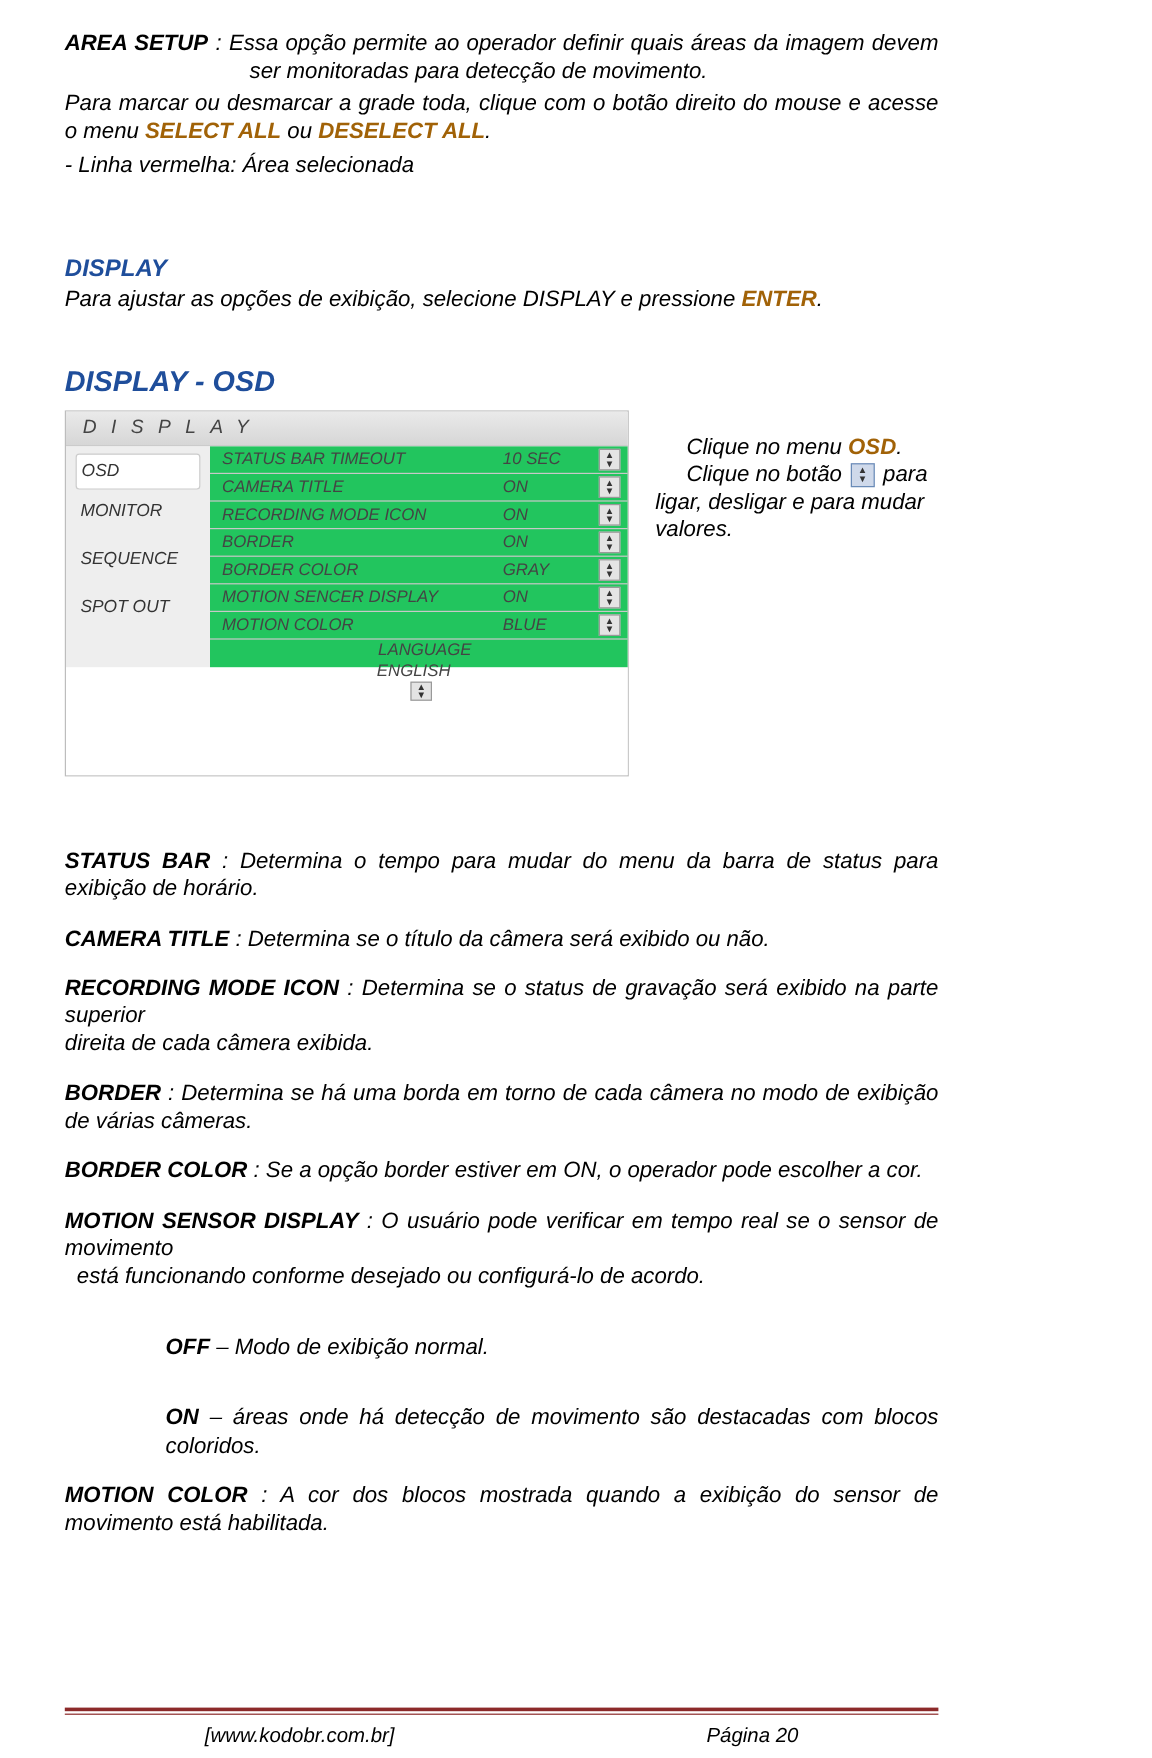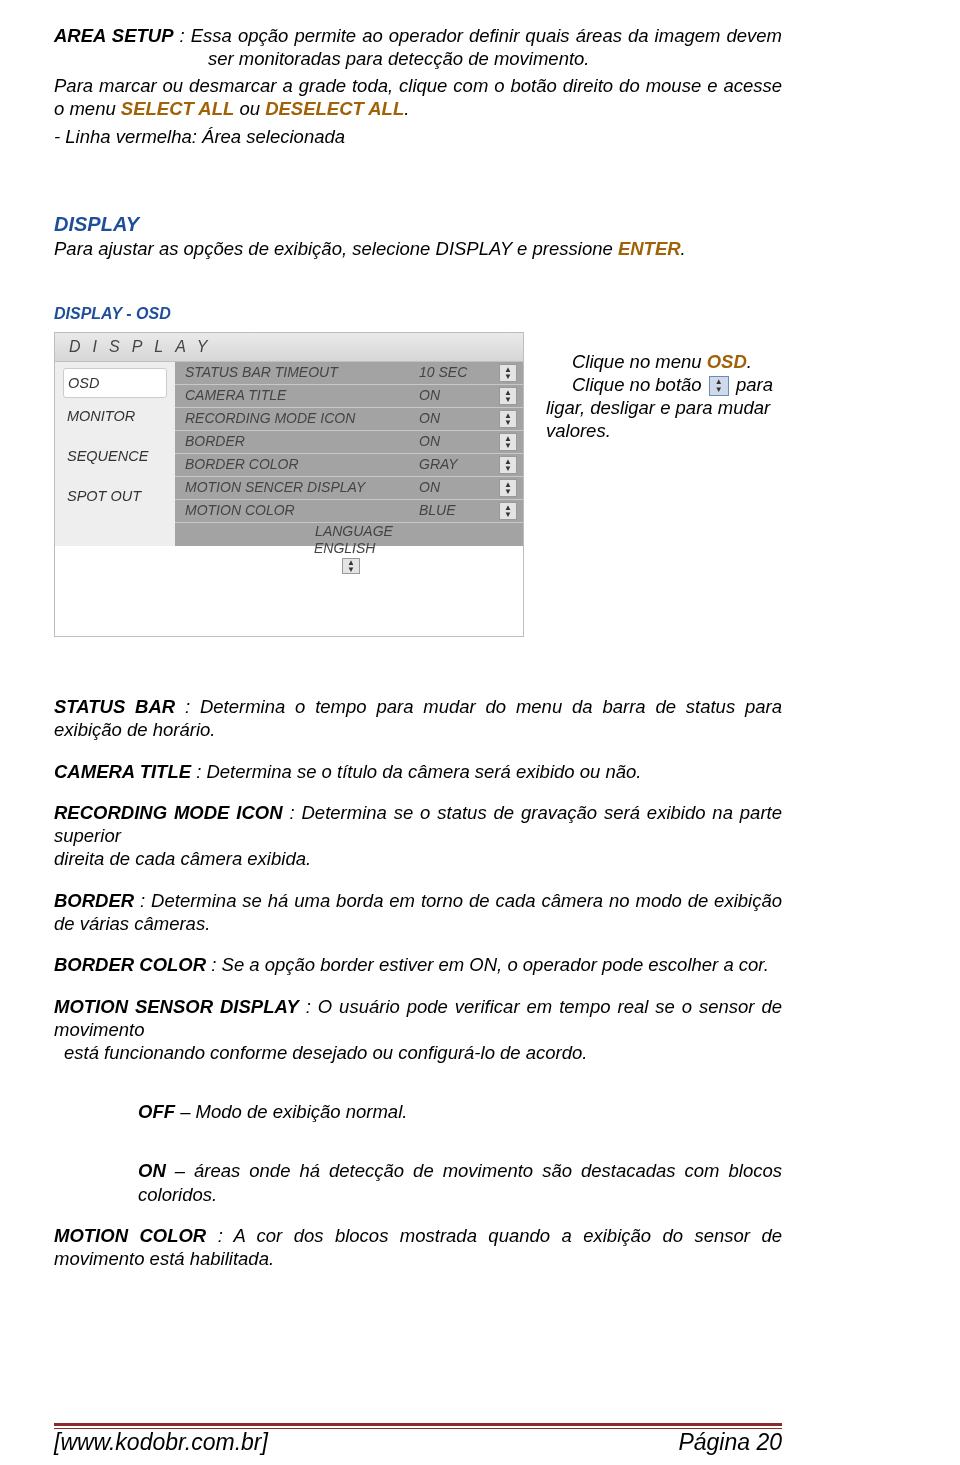--- a/index.html
+++ b/index.html
@@ -53,21 +53,21 @@
   .osd-left-item {
     padding: 5px 4px;
   }
   .osd-left-item.selected {
     background:#fff;
     border:1px solid #ccc;
     border-radius:3px;
   }
   .osd-right {
     flex:1;
-    background:#a3a3a3;
+    background:#22c55e;
     font-size:14px;
     color:#444;
   }
   .osd-setting {
     display:flex;
     align-items:center;
     border-bottom:1px solid #c8c8c8;
     height:23px;
     padding-left:10px;
   }
@@ -98,22 +98,22 @@
   .sub-indent { padding-left: 84px; margin-top: 36px; }
 
   
   .footer-rules {
     position:absolute; left:54px; right:54px; bottom:36px;
   }
   .footer-rules .bar1 { border-top:3px solid #8c2a2a; height:0; }
   .footer-rules .bar2 { border-top:1px solid #8c2a2a; margin-top:2px; height:0; }
   .footer-row {
     position:absolute; left:54px; right:54px; bottom:8px;
-    display:flex; justify-content:space-between; gap:260px;
-    font-size:23px; color:#000;
+    display:flex; justify-content:center; gap:260px;
+    font-size:17px; color:#000;
   }
 </style>
 </head>
 <body>
 
 <div class="page">
 
   <p class="para hang">
     <span class="bold">AREA SETUP</span><span> : </span><span>Essa opção permite ao operador definir quais áreas da imagem devem ser monitoradas para detecção de movimento.</span>
   </p>
@@ -123,21 +123,21 @@
   <p class="para">- Linha vermelha: Área selecionada</p>
 
   <div class="gap40"></div>
 
   <div class="section-head" style="font-size:20px;">DISPLAY</div>
   <p class="para">
     <span>Para ajustar as opções de exibição, selecione DISPLAY e pressione </span><span class="bold red">ENTER</span><span>.</span>
   </p>
 
   <div class="gap20"></div>
-  <div class="section-head" style="font-size:16px;">DISPLAY - OSD</div>
+  <div class="section-head" style="font-size:24px;">DISPLAY - OSD</div>
 
   <div class="osd-row">
     <div class="osd-panel">
       <div class="osd-title">DISPLAY</div>
       <div class="osd-body">
         <div class="osd-left">
           <div class="osd-left-item selected">OSD</div>
           <div style="height:4px;"></div>
           <div class="osd-left-item">MONITOR</div>
           <div style="height:12px;"></div>

